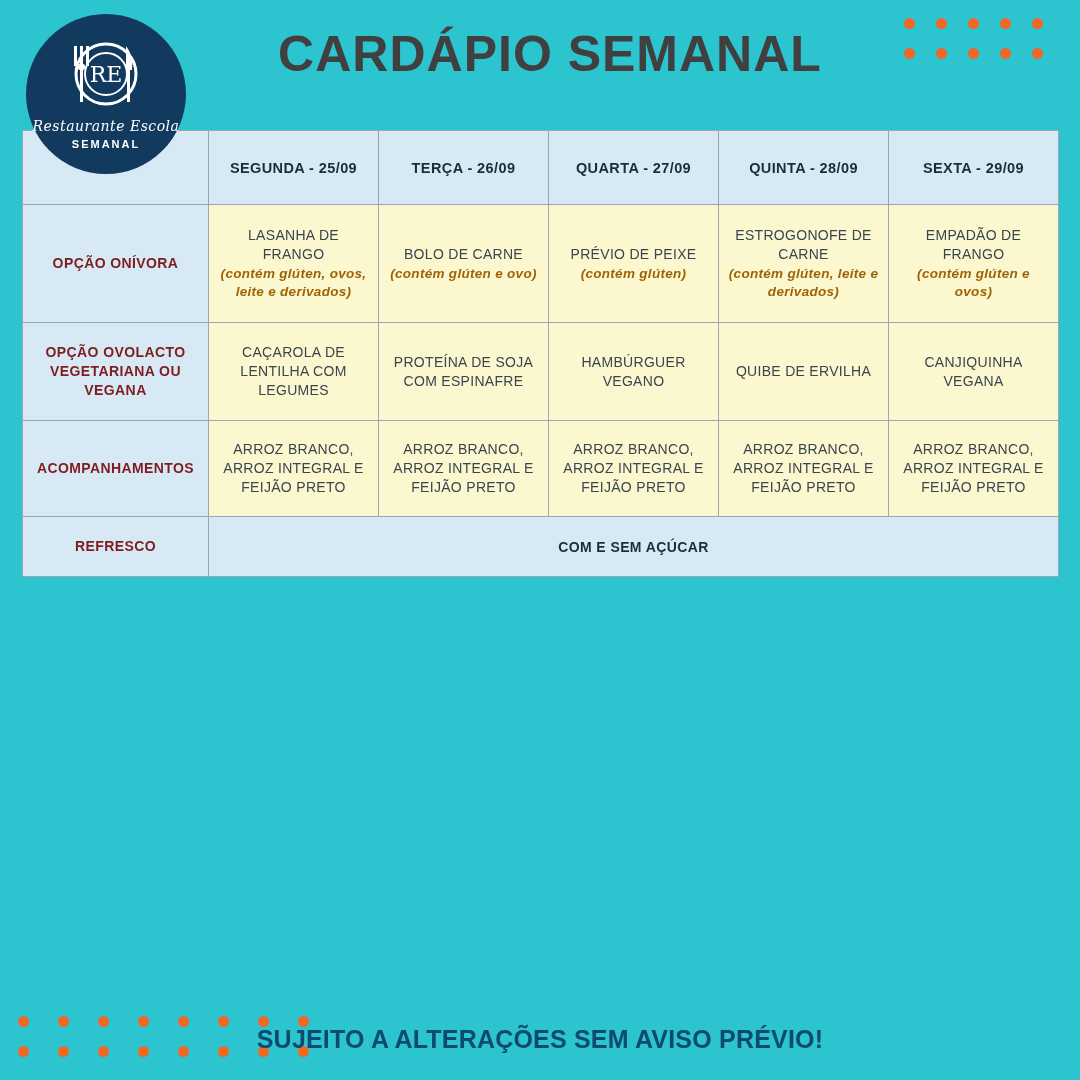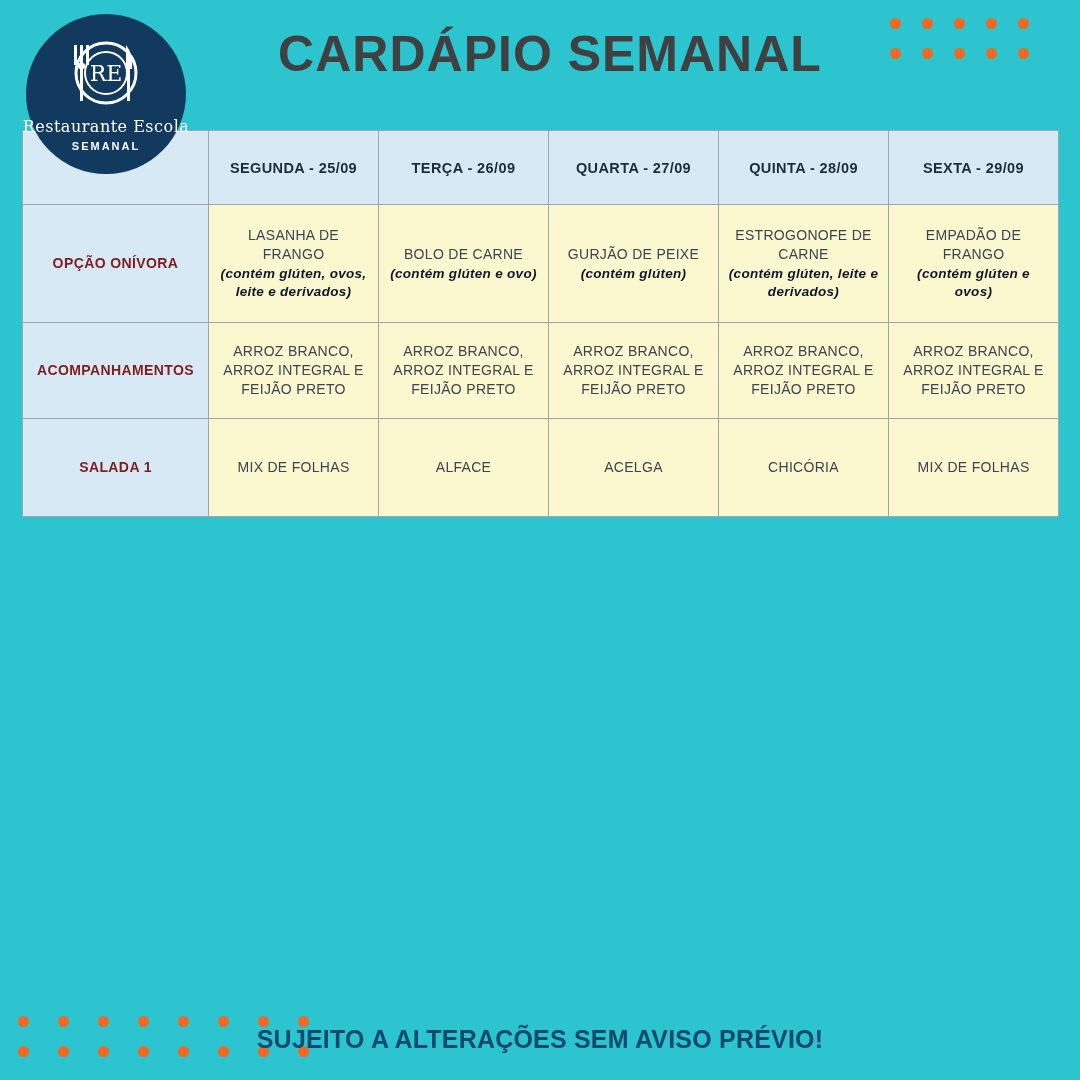--- a/index.html
+++ b/index.html
@@ -15,20 +15,21 @@
     overflow: hidden;
     position: relative;
   }
 
   
   .header {
     position: absolute;
     top: 0; left: 0;
     width: 1060px;
     height: 128px;
+    padding-left: 14px;
   }
   .logo {
     position: absolute;
     left: 26px;
     top: 14px;
     width: 160px;
     height: 160px;
     border-radius: 50%;
     background: #123a5e;
     color: #ffffff;
@@ -43,21 +44,22 @@
     position: relative;
     width: 108px;
     height: 72px;
     display: flex;
     align-items: center;
     justify-content: center;
   }
   .logo .logo-mark svg { display:block; }
   .logo .logo-script {
     font-family: "DejaVu Serif", serif;
-    font-size: 16px;
+    font-style: italic;
+    font-size: 14px;
     letter-spacing: .5px;
     margin-top: 8px;
     white-space: nowrap;
   }
   .logo .logo-sub {
     font-size: 11px;
     letter-spacing: 2px;
     margin-top: 4px;
     font-weight: bold;
   }
@@ -145,21 +147,21 @@
   }
   td.cell {
     background: #fbf8cf;
     color: #3b4450;
     font-size: 14px;
     line-height: 19px;
     letter-spacing: .3px;
   }
   td.cell .allergen {
     display: block;
-    color: #0f172a;
+    color: #a16207;
     font-style: italic;
     font-weight: bold;
     font-size: 13.5px;
     line-height: 18px;
     margin-top: 1px;
   }
   td.cell.plain { color: #3b4450; }
   tr.r-onivora td { height: 118px; }
   tr.r-veg td { height: 98px; }
   tr.r-guarnicao td { height: 98px; }
@@ -261,54 +263,58 @@
         <td class="rowlabel">OPÇÃO ONÍVORA</td>
         <td class="cell">
           <span>LASANHA DE FRANGO</span>
           <span class="allergen">(contém glúten, ovos, leite e derivados)</span>
         </td>
         <td class="cell">
           <span>BOLO DE CARNE</span>
           <span class="allergen">(contém glúten e ovo)</span>
         </td>
         <td class="cell">
-          <span>GURJÃO DE PEIXE</span>
+          <span>PRÉVIO DE PEIXE</span>
           <span class="allergen">(contém glúten)</span>
         </td>
         <td class="cell">
           <span>ESTROGONOFE DE CARNE</span>
           <span class="allergen">(contém glúten, leite e derivados)</span>
         </td>
         <td class="cell">
           <span>EMPADÃO DE FRANGO</span>
           <span class="allergen">(contém glúten e ovos)</span>
         </td>
       </tr>
 
+      <tr class="r-veg">
+        <td class="rowlabel">OPÇÃO OVOLACTO VEGETARIANA OU VEGANA</td>
+        <td class="cell plain">CAÇAROLA DE LENTILHA COM LEGUMES</td>
+        <td class="cell plain">PROTEÍNA DE SOJA COM ESPINAFRE</td>
+        <td class="cell plain">HAMBÚRGUER VEGANO</td>
+        <td class="cell plain">QUIBE DE ERVILHA</td>
+        <td class="cell plain">CANJIQUINHA VEGANA</td>
+      </tr>
 
 
       <tr class="r-acomp">
         <td class="rowlabel">ACOMPANHAMENTOS</td>
         <td class="cell plain">ARROZ BRANCO, ARROZ INTEGRAL E FEIJÃO PRETO</td>
         <td class="cell plain">ARROZ BRANCO, ARROZ INTEGRAL E FEIJÃO PRETO</td>
         <td class="cell plain">ARROZ BRANCO, ARROZ INTEGRAL E FEIJÃO PRETO</td>
         <td class="cell plain">ARROZ BRANCO, ARROZ INTEGRAL E FEIJÃO PRETO</td>
         <td class="cell plain">ARROZ BRANCO, ARROZ INTEGRAL E FEIJÃO PRETO</td>
       </tr>
 
-      <tr class="r-salada1">
-        <td class="rowlabel">SALADA 1</td>
-        <td class="cell plain">MIX DE FOLHAS</td>
-        <td class="cell plain">ALFACE</td>
-        <td class="cell plain">ACELGA</td>
-        <td class="cell plain">CHICÓRIA</td>
-        <td class="cell plain">MIX DE FOLHAS</td>
-      </tr>
-
-
+
+
+      <tr class="r-refresco">
+        <td class="rowlabel">REFRESCO</td>
+        <td class="refresco-value" colspan="5">COM E SEM AÇÚCAR</td>
+      </tr>
 
     </tbody>
   </table>
 </div>
 
 <div class="dots-bl">
   <span class="dot"></span>
   <span class="dot"></span>
   <span class="dot"></span>
   <span class="dot"></span>

